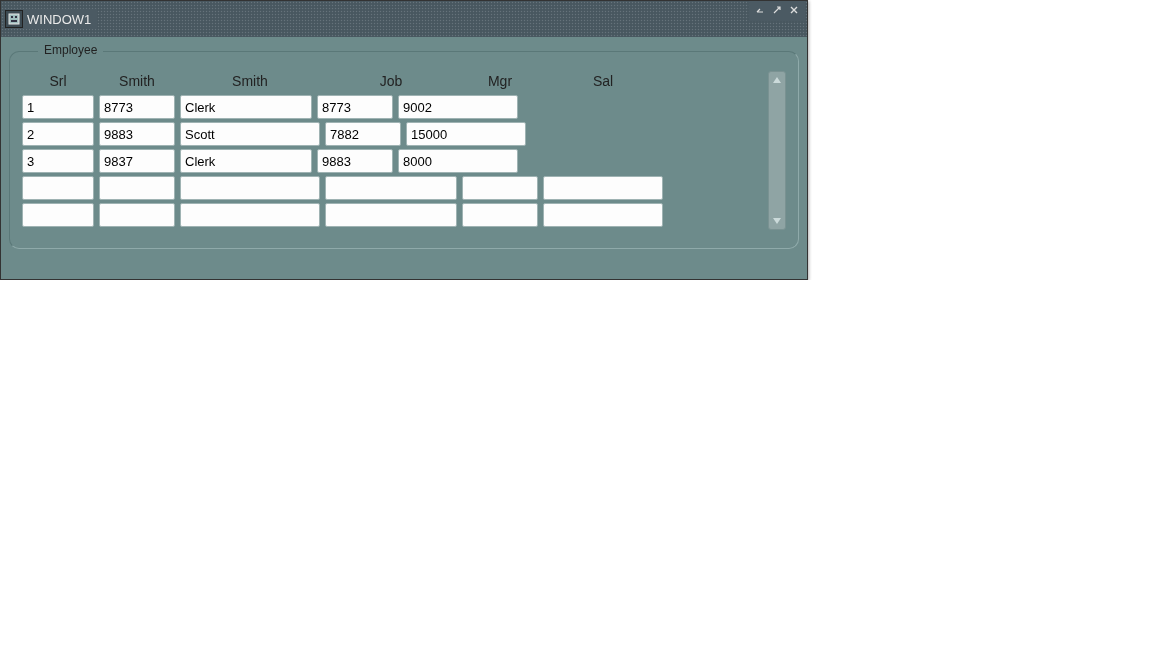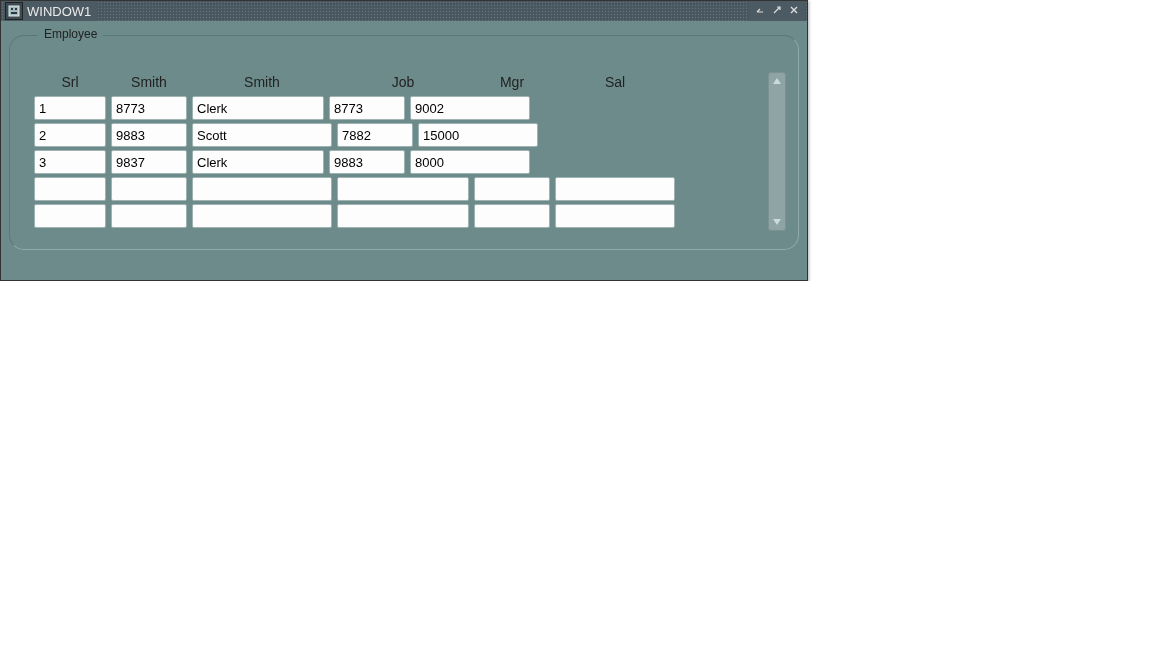--- a/index.html
+++ b/index.html
@@ -15,21 +15,21 @@
     border: 1px solid #333;
     box-shadow: 1px 1px 3px rgba(0,0,0,0.3);
   }
   .titlebar {
     height: 20px;
     background: #4b5a63;
     color: #fff;
     display: flex;
     align-items: center;
     font-size: 13px;
-    padding: 0 4px;
+    padding: 8px 4px;
     position: relative;
     background-image:
       radial-gradient(circle, rgba(255,255,255,0.15) 0.5px, transparent 0.5px),
       radial-gradient(circle, rgba(0,0,0,0.15) 0.5px, transparent 0.5px);
     background-size: 3px 3px, 3px 3px;
     background-position: 0 0, 1.5px 1.5px;
   }
   .titlebar .title-wrap {
     display: flex;
     align-items: center;
@@ -72,35 +72,35 @@
     line-height: 14px;
   }
   .window-body {
     padding: 14px 8px 30px 8px;
     background: #6d8b8b;
   }
   .fieldset {
     border: 1px solid #8faaaa;
     border-top-color: #5a7878;
     border-left-color: #5a7878;
-    border-radius: 15px;
-    padding: 12px 12px 18px 24px;
+    border-radius: 10px;
+    padding: 12px 12px 18px 12px;
     position: relative;
   }
   .legend {
     position: absolute;
     top: -9px;
     left: 28px;
     background: #6d8b8b;
     color: #222;
     font-size: 12px;
     padding: 0 6px;
   }
   .grid {
-    margin-top: 24px;
+    margin-top: 7px;
     display: flex;
     gap: 18px;
   }
   .table {
     flex: 1 1 auto;
   }
   .head-row, .data-row {
     display: flex;
     gap: 5px;
     margin-bottom: 3px;

